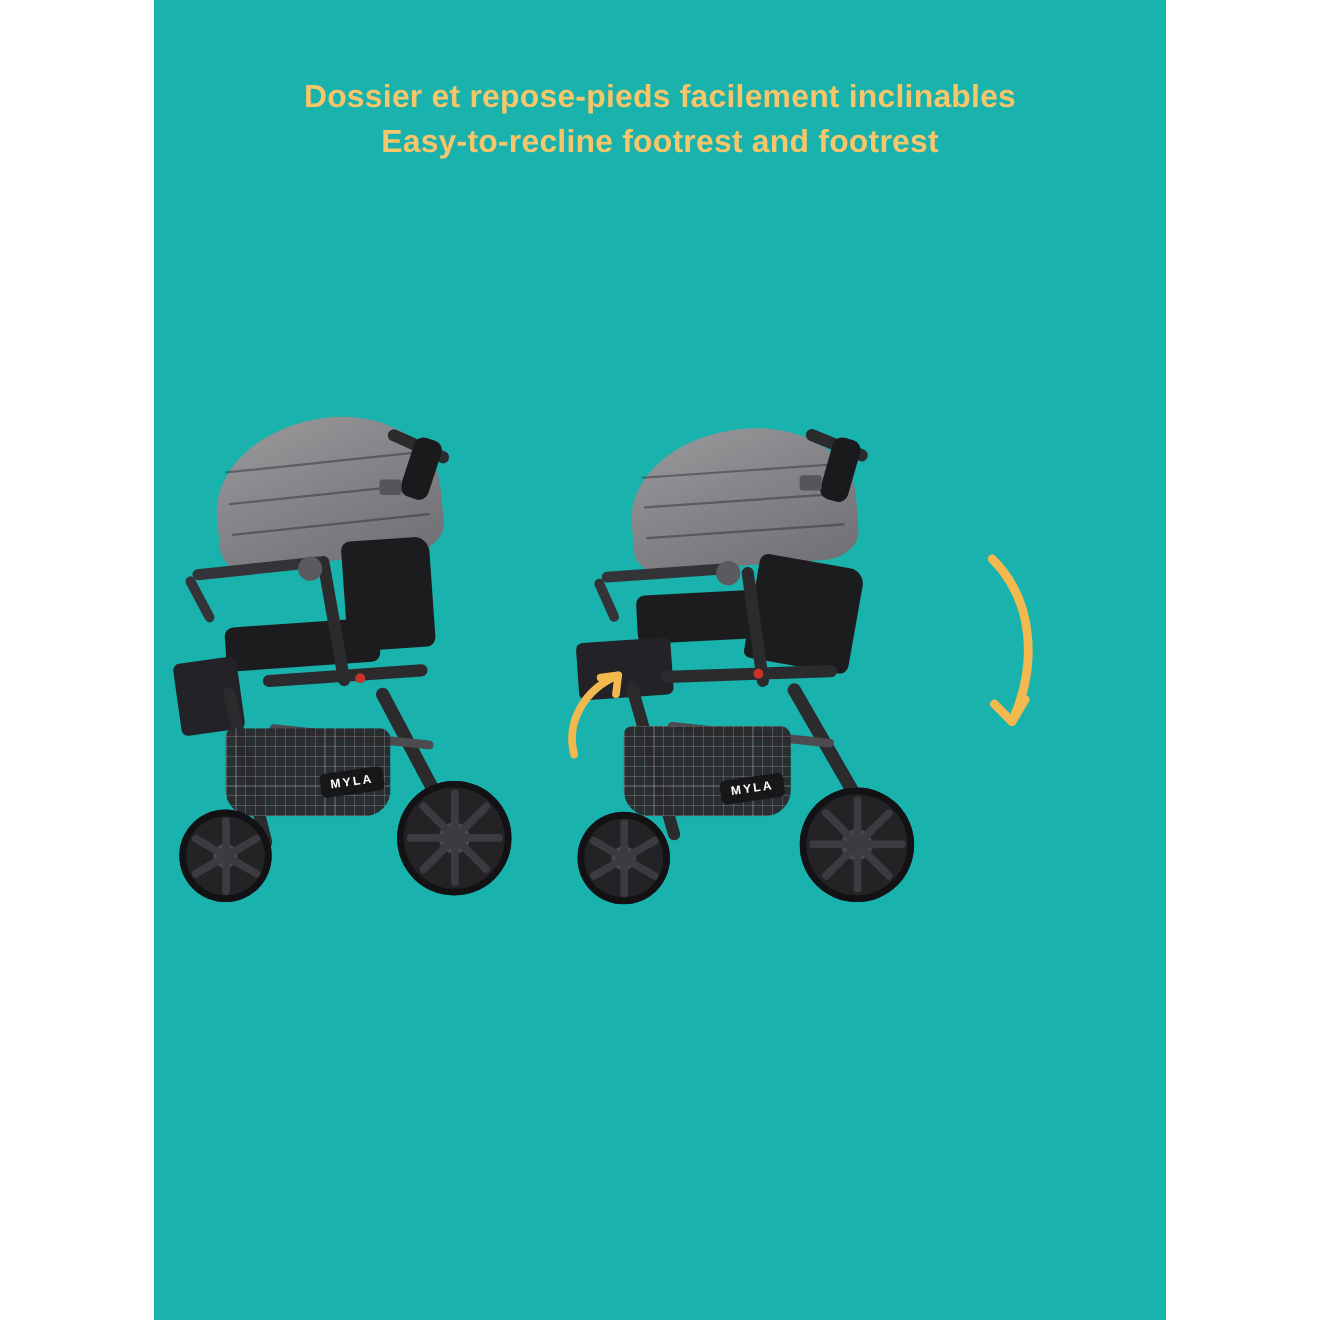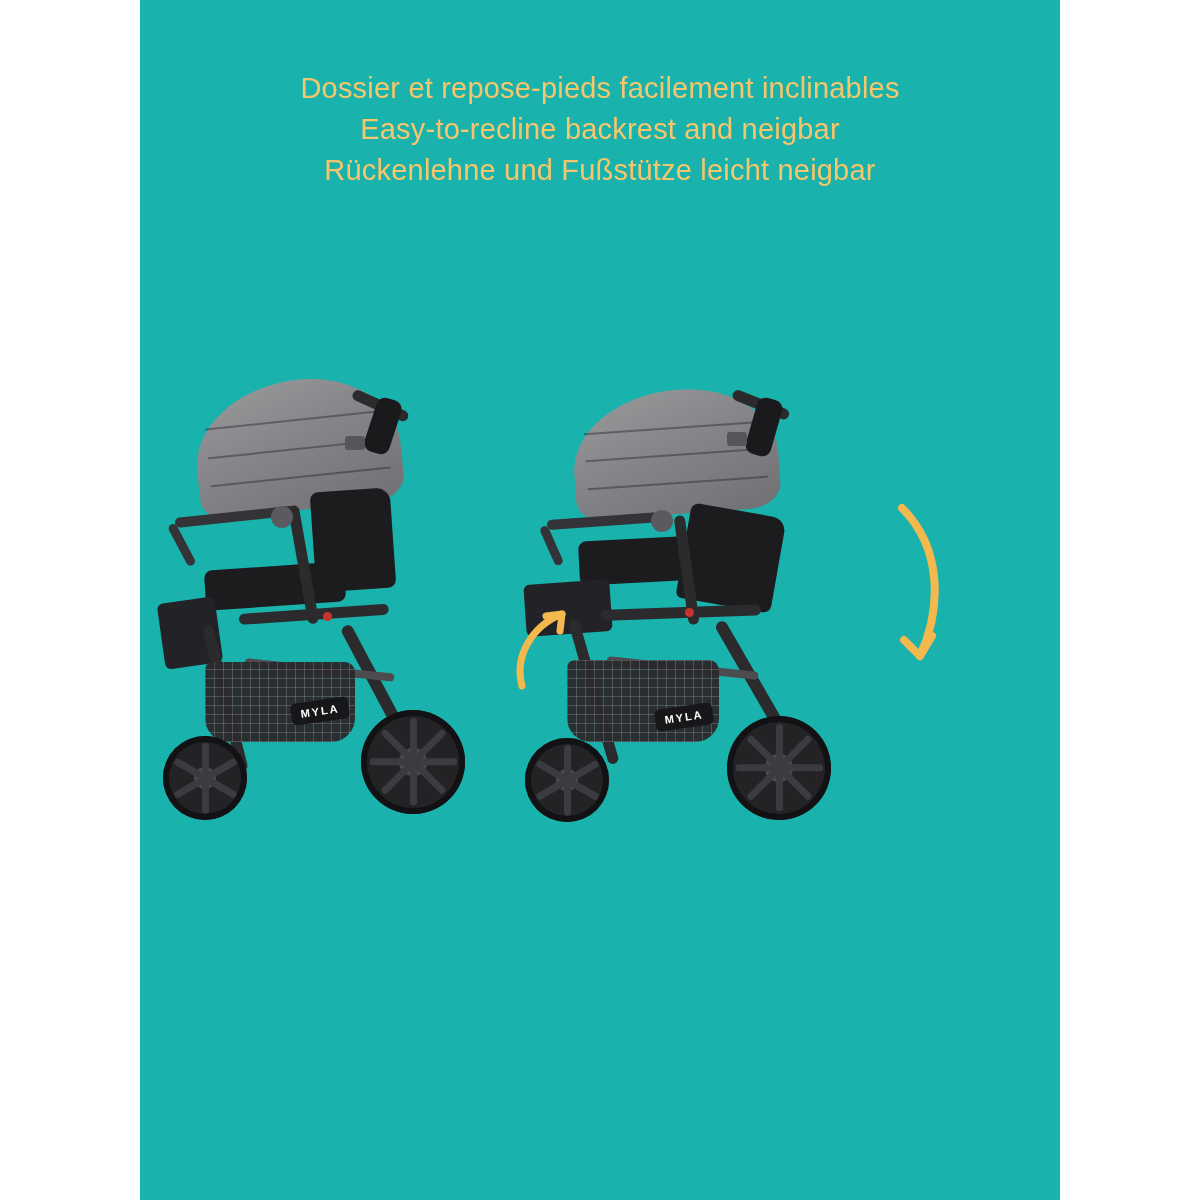--- a/index.html
+++ b/index.html
@@ -29,21 +29,21 @@
   }
   #headline {
     position: absolute;
     left: 0;
     top: 68px;
     width: 920px;
     text-align: center;
   }
   #headline .line {
     color: #f7c66a;
-    font-weight: normal;
+    font-weight: bold;
     font-size: 29px;
     line-height: 41px;
     letter-spacing: 0.2px;
     white-space: nowrap;
   }
 
   
   .scene {
     position: absolute;
     top: 370px;
@@ -170,22 +170,21 @@
   .arrow-svg { position: absolute; overflow: visible; }
 </style>
 </head>
 <body>
 
 <div id="page">
   <div id="canvas">
 
     <div id="headline">
       <div class="line">Dossier et repose-pieds facilement inclinables</div>
-      <div class="line">Easy-to-recline backrest and neigbar</div>
-      <div class="line">Rückenlehne und Fußstütze leicht neigbar</div>
+      <div class="line">Easy-to-recline footrest and footrest</div>
     </div>
 
     <div class="scene" id="scene-left">
       <div class="stroller">
 
         <div class="canopy" style="left:10px; top:10px; width:205px; height:130px; transform: rotate(-6deg);">
           <div class="rib" style="top:30%"></div>
           <div class="rib" style="top:52%"></div>
           <div class="rib" style="top:74%"></div>
         </div>

